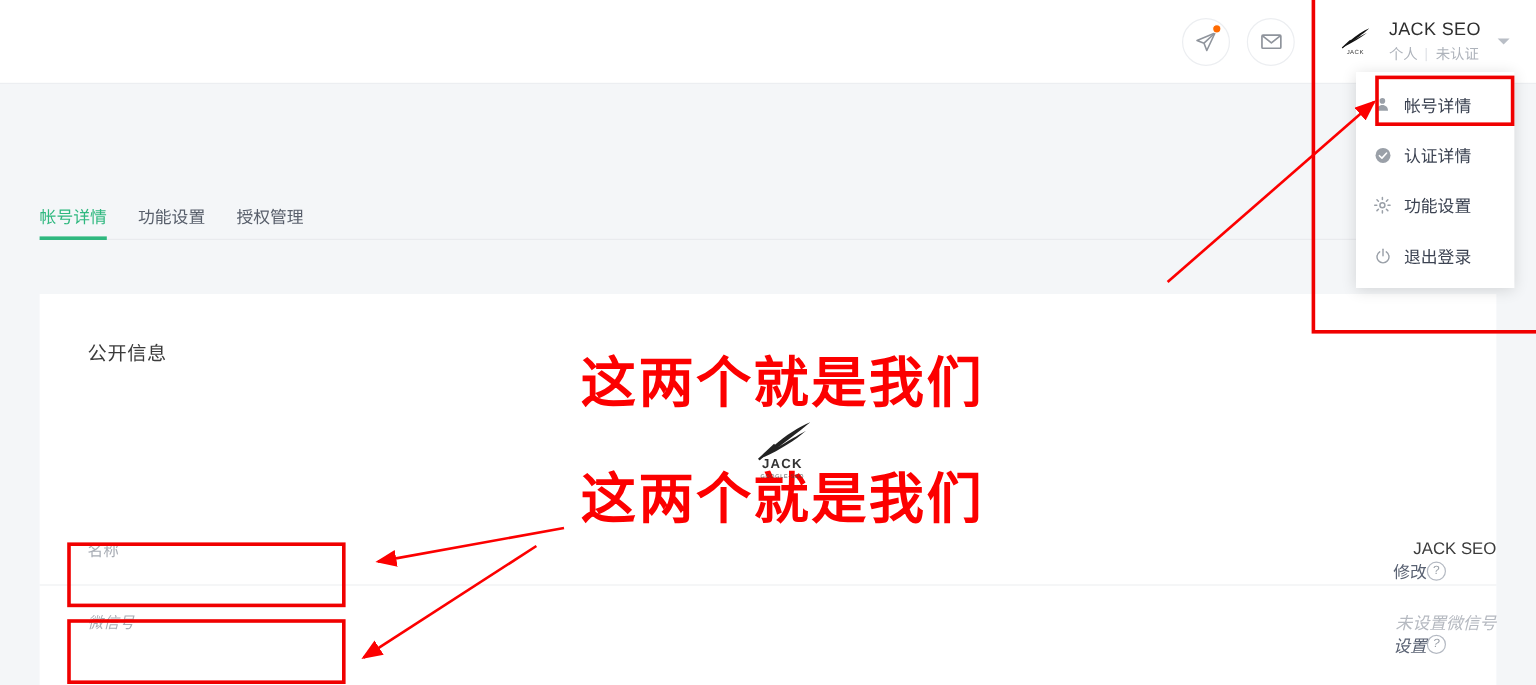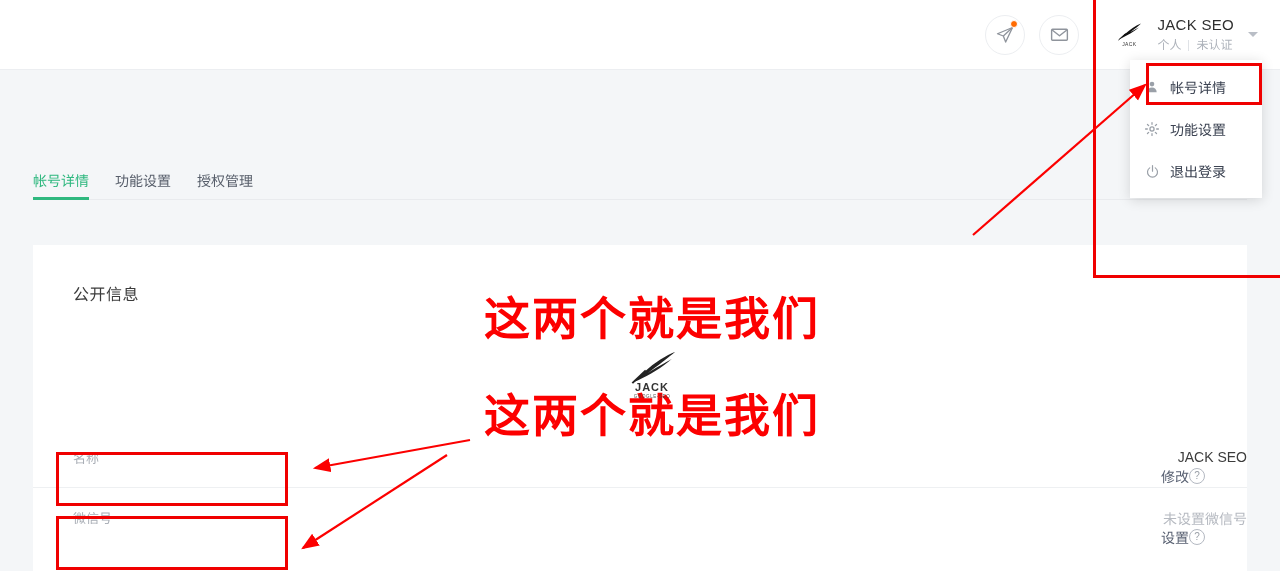--- a/index.html
+++ b/index.html
@@ -129,21 +129,21 @@
   }
 
   .info-rows { position: absolute; left: 0; top: 182px; width: 1214px; }
   .info-row {
     position: relative;
     height: 60px;
     display: flex; align-items: center;
     padding: 0 0 0 40px;
     justify-content: space-between;
   }
-  .info-row + .info-row { border-top: 1px solid #eef0f2; }
+  .info-row + .info-row { border-top: 1px solid #eef0f2; font-style: italic; }
   .row-label { width: 118px; font-size: 13px; color: #a8adb5; }
   .row-value { font-size: 14px; color: #3c3c3c; }
   .row-value.placeholder { color: #b6bac1; }
   .row-action {
     position: absolute; right: 42px; top: 50%;
     transform: translateY(-50%);
     display: flex; align-items: center; gap: 0;
     font-size: 14px; color: #5a6273;
     cursor: pointer;
     margin-top: 19px;
@@ -233,20 +233,29 @@
     <div class="dropdown-item">
       <span class="dd-icon">
         <svg width="14" height="14" viewBox="0 0 24 24" fill="#9aa0a8">
           <circle cx="12" cy="7" r="4"></circle>
           <path d="M4 21 C4 16.2 7.6 13 12 13 C16.4 13 20 16.2 20 21 Z"></path>
         </svg>
       </span>
       <span>帐号详情</span>
     </div>
 
+    <div class="dropdown-item">
+      <span class="dd-icon">
+        <svg width="15" height="15" viewBox="0 0 24 24">
+          <circle cx="12" cy="12" r="10" fill="#9aa0a8"></circle>
+          <path d="M7.2 12.4 L10.6 15.6 L16.8 8.8" fill="none" stroke="#fff" stroke-width="2.1" stroke-linecap="round" stroke-linejoin="round"></path>
+        </svg>
+      </span>
+      <span>认证详情</span>
+    </div>
 
     <div class="dropdown-item">
       <span class="dd-icon">
         <svg width="16" height="16" viewBox="0 0 24 24" fill="none" stroke="#9aa0a8" stroke-width="1.9">
           <circle cx="12" cy="12" r="3.1"></circle>
           <path d="M12 2.4 V5 M12 19 V21.6 M2.4 12 H5 M19 12 H21.6 M5.2 5.2 L7 7 M17 17 L18.8 18.8 M18.8 5.2 L17 7 M7 17 L5.2 18.8" stroke-linecap="round"></path>
         </svg>
       </span>
       <span>功能设置</span>
     </div>

